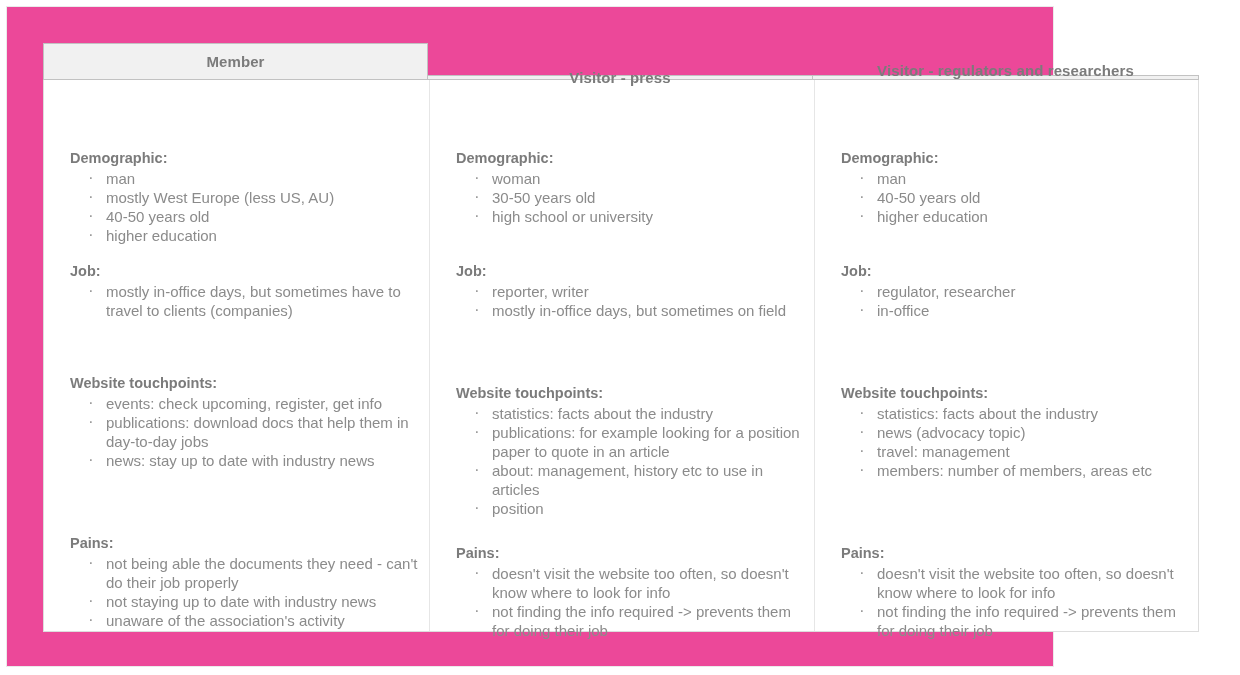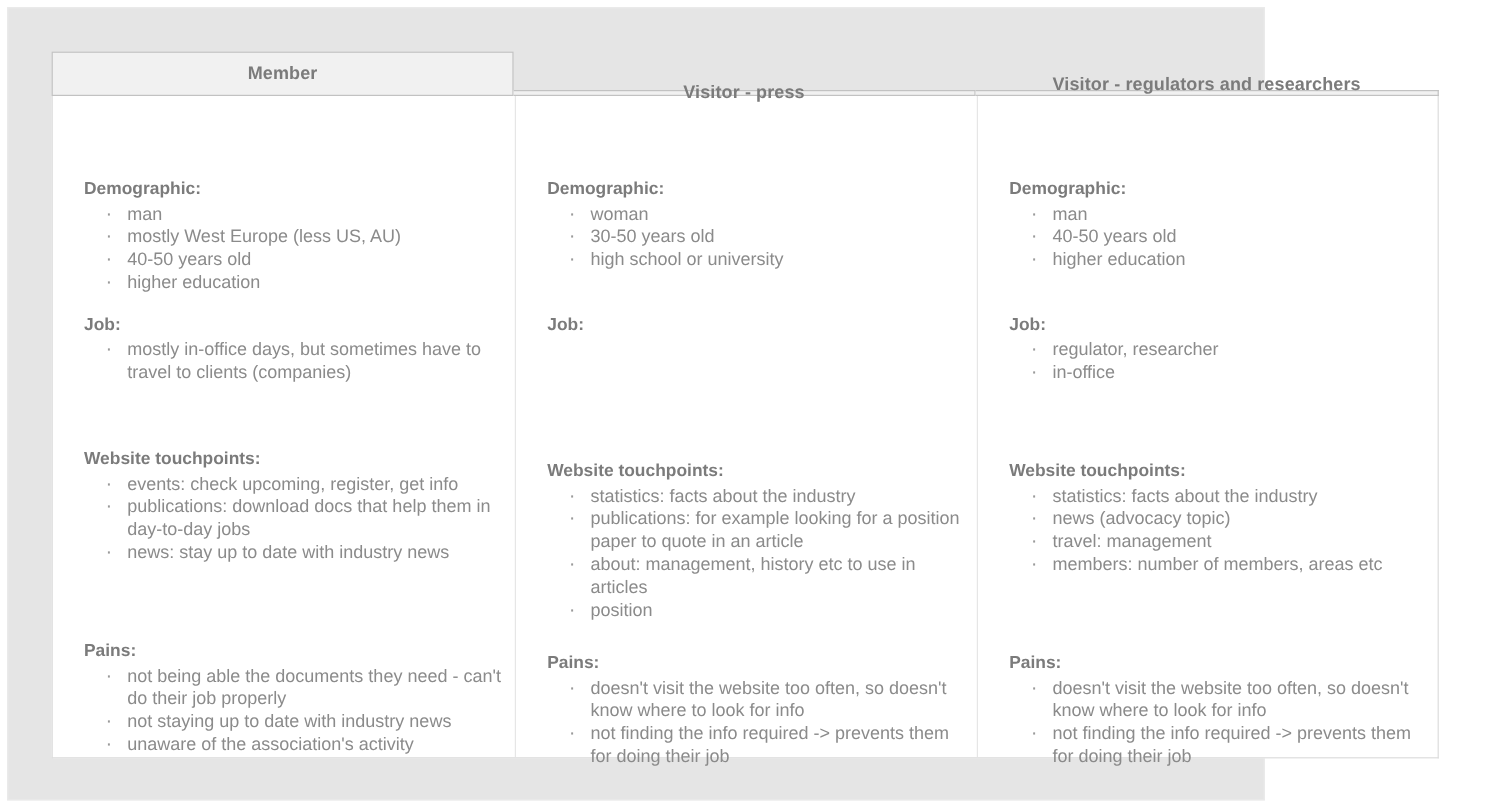--- a/index.html
+++ b/index.html
@@ -15,21 +15,21 @@
     overflow: hidden;
   }
 
   .page {
     position: absolute;
     left: 6px;
     top: 6px;
     width: 1048px;
     height: 661px;
     border: 1px solid #eaeaea;
-    background: #e5e5e5;
+    background: #ec4899;
     box-sizing: border-box;
   }
 
   .table-wrap {
     position: absolute;
     left: 36px;
     top: 36px;
     width: 1156px;
     height: 589px;
   }
@@ -192,20 +192,24 @@
             <div class="sec-title">Demographic:</div>
             <ul class="bullets">
               <li>woman</li>
               <li>30-50 years old</li>
               <li>high school or university</li>
             </ul>
           </div>
 
           <div class="section" style="top:183px;">
             <div class="sec-title">Job:</div>
+            <ul class="bullets">
+              <li>reporter, writer</li>
+              <li>mostly in-office days, but sometimes on field</li>
+            </ul>
           </div>
 
           <div class="section" style="top:305px;">
             <div class="sec-title">Website touchpoints:</div>
             <ul class="bullets">
               <li>statistics: facts about the industry</li>
               <li>publications: for example looking for a position paper to quote in an article</li>
               <li>about: management, history etc to use in articles</li>
               <li>position</li>
             </ul>

